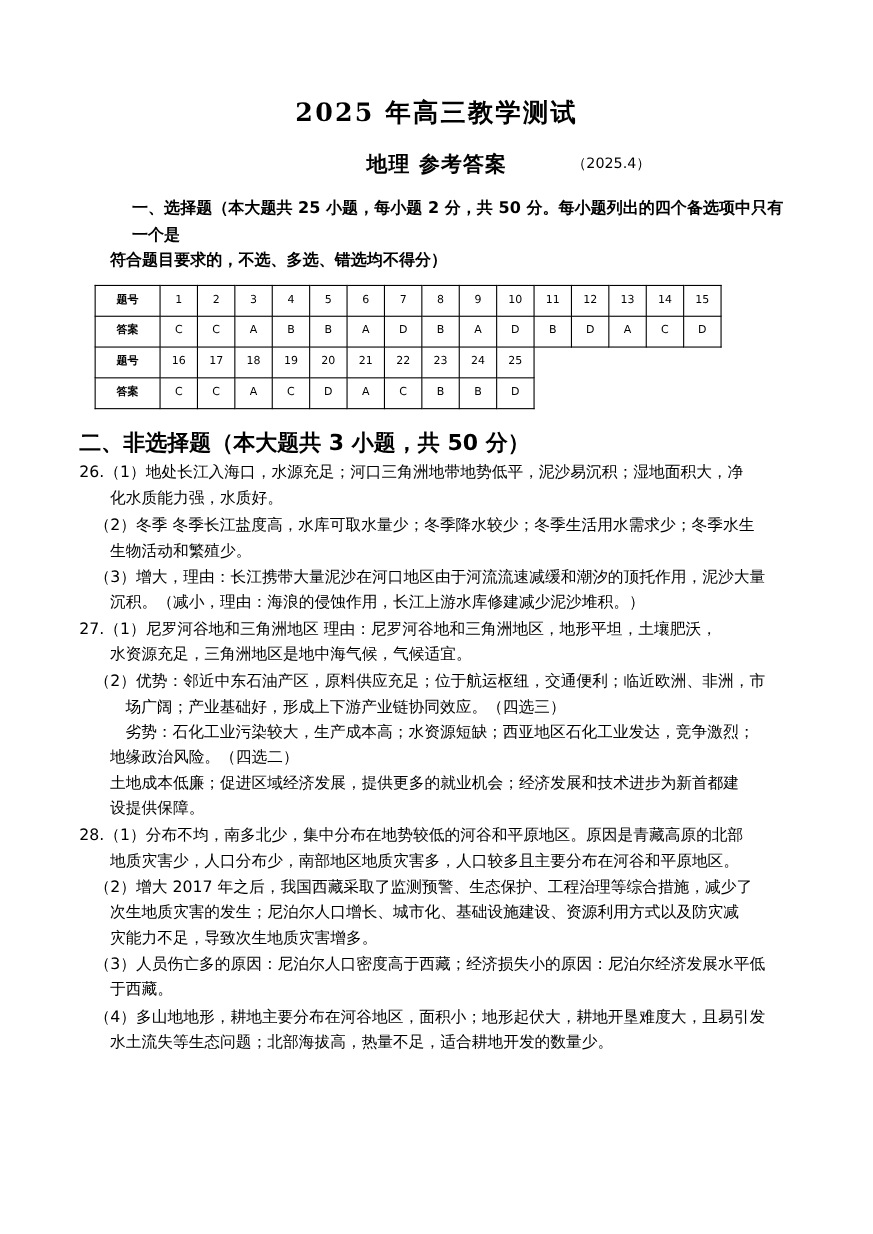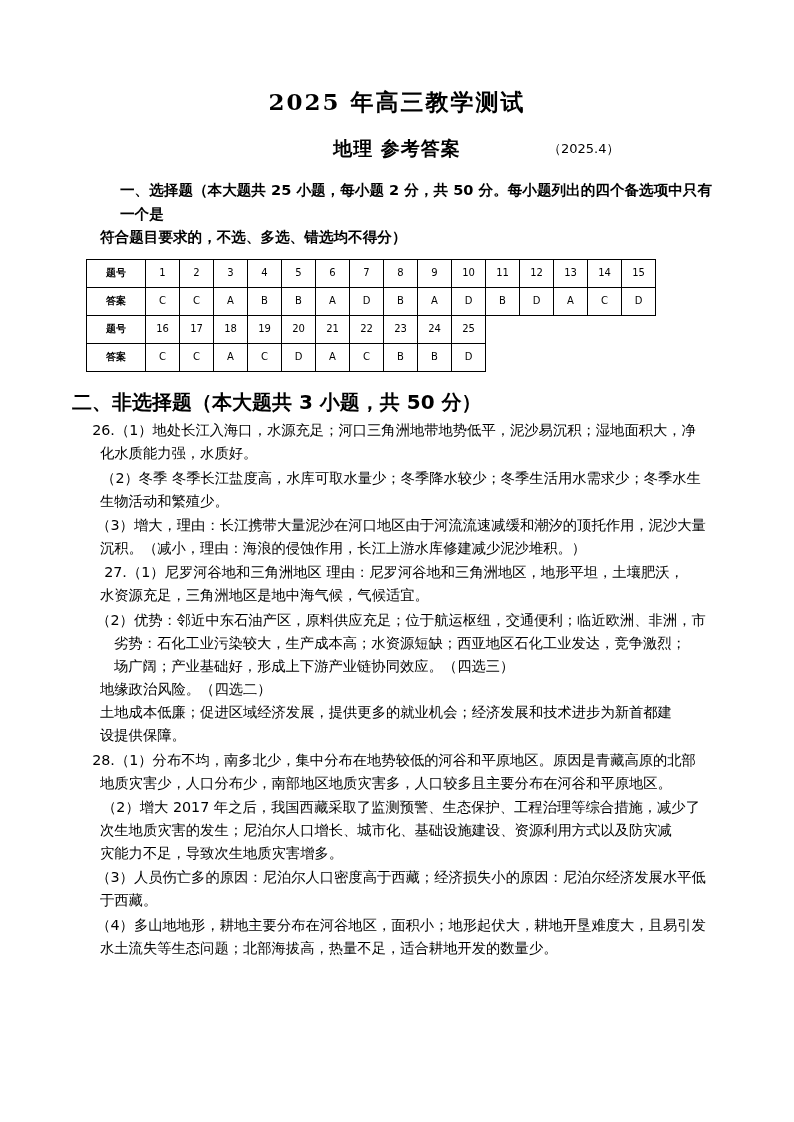--- a/index.html
+++ b/index.html
@@ -37,21 +37,21 @@
     font-size: 19px;
     margin-top: 18px;
     letter-spacing: 1px;
     position: relative;
   }
   .title-sub-row .date {
     font-size: 13px;
     font-weight: normal;
     font-family: "DejaVu Sans", sans-serif;
     position: absolute;
-    left: 548px;
+    left: 520px;
     top: 4px;
     letter-spacing: 0;
   }
   .content {
     margin: 0 78px 0 72px;
     font-size: 14.3px;
     line-height: 1.62;
   }
   .section-head {
     font-weight: bold;
@@ -88,21 +88,20 @@
     border: none;
   }
   .section2-head {
     font-weight: bold;
     font-size: 20px;
     margin-top: 14px;
   }
   .qline {
     margin-top: 1px;
     text-indent: 0;
-    text-align: center;
   }
   .qbody {
     padding-left: 28px;
     text-indent: -28px;
   }
   .qbody2 {
     padding-left: 28px;
     text-indent: -14px;
   }
   .cont {
@@ -231,24 +230,24 @@
     <div class="qline qbody">
       <span>27.</span><span>（1）</span><span class="nowrapcell">尼罗河谷地和三角洲地区        理由：尼罗河谷地和三角洲地区，地形平坦，土壤肥沃，</span>
     </div>
     <div class="cont">
       <span>水资源充足，三角洲地区是地中海气候，气候适宜。</span>
     </div>
     <div class="qline qbody2">
       <span>（2）</span><span>优势：邻近中东石油产区，原料供应充足；位于航运枢纽，交通便利；临近欧洲、非洲，市</span>
     </div>
     <div class="cont2">
+      <span>场广阔；产业基础好，形成上下游产业链协同效应。（四选三）</span>
+    </div>
+    <div class="cont2">
       <span>劣势：石化工业污染较大，生产成本高；水资源短缺；西亚地区石化工业发达，竞争激烈；</span>
-    </div>
-    <div class="cont2">
-      <span>场广阔；产业基础好，形成上下游产业链协同效应。（四选三）</span>
     </div>
     <div class="cont">
       <span>地缘政治风险。（四选二）</span>
     </div>
     <div class="cont">
       <span>土地成本低廉；促进区域经济发展，提供更多的就业机会；经济发展和技术进步为新首都建</span>
     </div>
     <div class="cont">
       <span>设提供保障。</span>
     </div>

